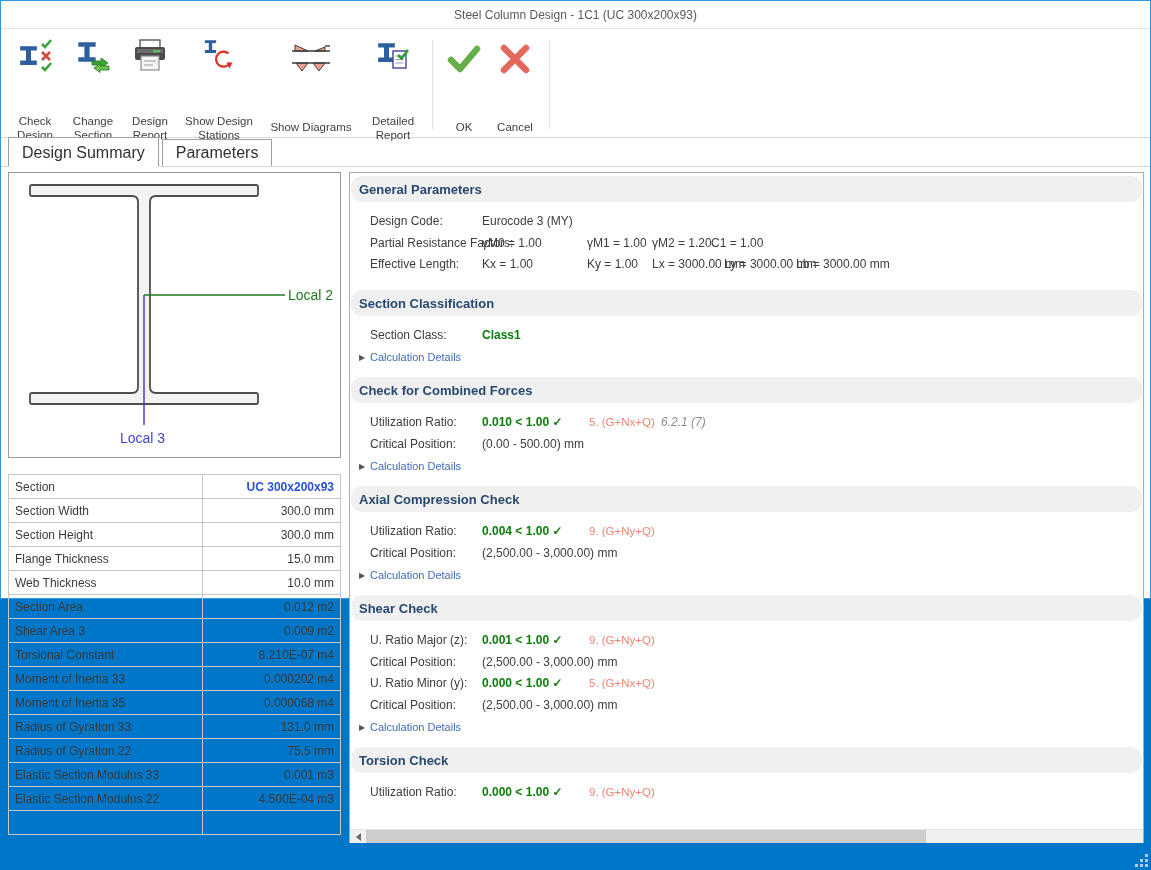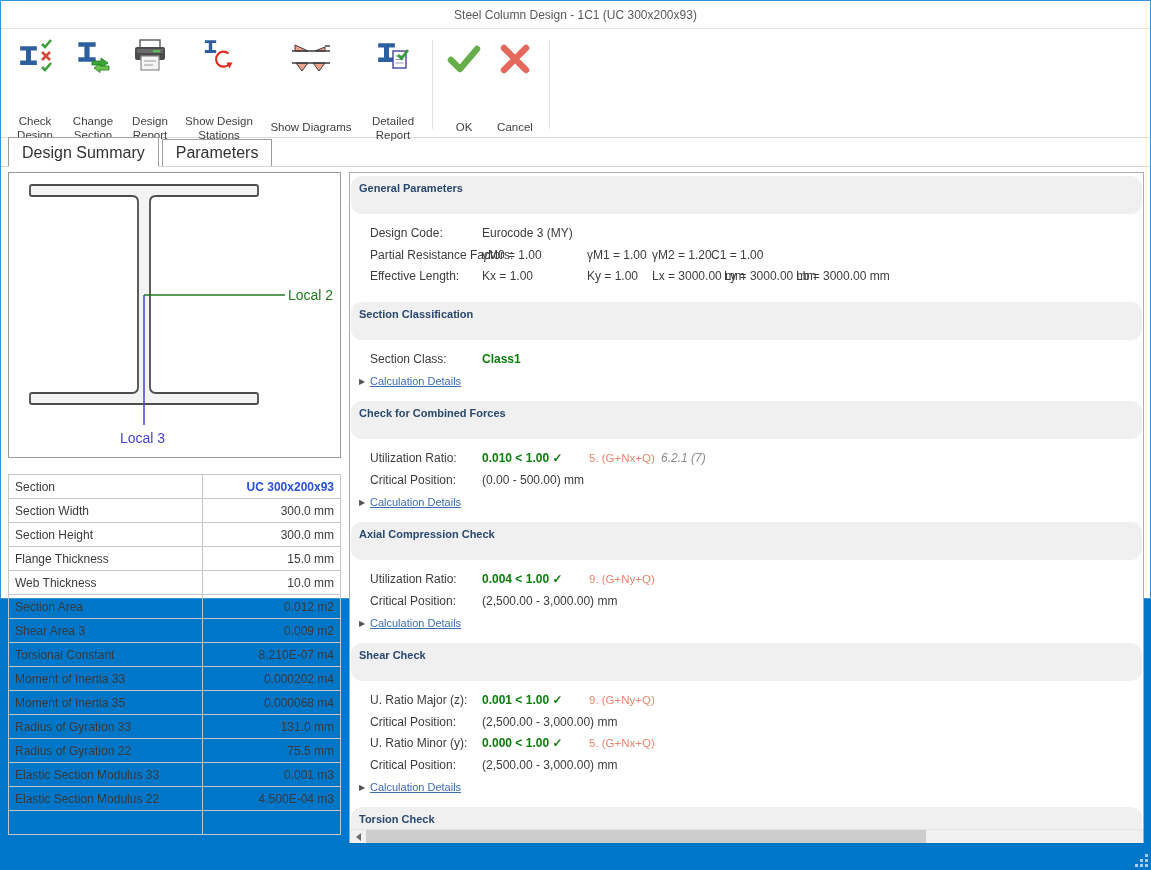--- a/index.html
+++ b/index.html
@@ -56,36 +56,36 @@
   }
   .props td.v { text-align:right; width:138px; }
   .props tr.first td.v { color:#2851d8; font-weight:bold; }
   
   .rightcol {
     flex:1; margin-left:8px; border:1px solid #ababab; background:#fff;
     position:relative; overflow:hidden;
   }
   .rview { position:absolute; left:0; right:0; top:0; bottom:15px; overflow:hidden; padding-top:3px; }
   .sec-h {
-    background:#f0f0f0; font-size:11px; font-weight:bold; color:#28486e;
-    padding:6px 8px 20px; margin:0 1px;border-radius:11px;
+    background:#f0f0f0; font-size:13px; font-weight:bold; color:#28486e;
+    padding:6px 8px 5px; margin:0 1px;border-radius:11px;
   }
   .sec-b { padding:9px 0 14px 20px; font-size:12px; color:#3c3c3c; }
   .prow { display:grid; line-height:21.5px; white-space:nowrap; }
   .g2   { grid-template-columns:112px auto; }
   .g5   { grid-template-columns:112px 105px 65px 59px auto; }
   .g6   { grid-template-columns:112px 105px 65px 72px 72px auto; }
   .urow { grid-template-columns:112px 107px 72px auto; }
   .crow { grid-template-columns:112px auto; }
   .res    { font-weight:bold; color:#0b7d0b; }
   .combo  { color:#f0846e; font-size:11.5px; }
   .clause { color:#8c8c8c; font-style:italic; }
   .link-row { display:flex; align-items:center; margin:5px 0 0 -16px; cursor:pointer; }
   .tri { width:16px; font-size:8px; color:#555; text-align:center; }
-  .link { font-size:11px; color:#3e6db5; text-decoration:underline; }
+  .link { font-size:11px; color:#3e6db5; }
   
   .hbar {
     position:absolute; left:0; right:0; bottom:0; height:15px;
     background:#f0f0f0; border-top:1px solid #e4e4e4; display:flex; align-items:center;
   }
   .harrow { width:16px; height:15px; display:flex; align-items:center; justify-content:center; }
   .harrow::after { content:""; border:4px solid transparent; border-right:5px solid #6b6b6b; margin-right:3px; }
   .hthumb { width:560px; height:15px; background:#cdcdcd; }
   
   .statusbar { position:absolute; left:0; bottom:0; width:1151px; height:27px; background:#0076c9; }

